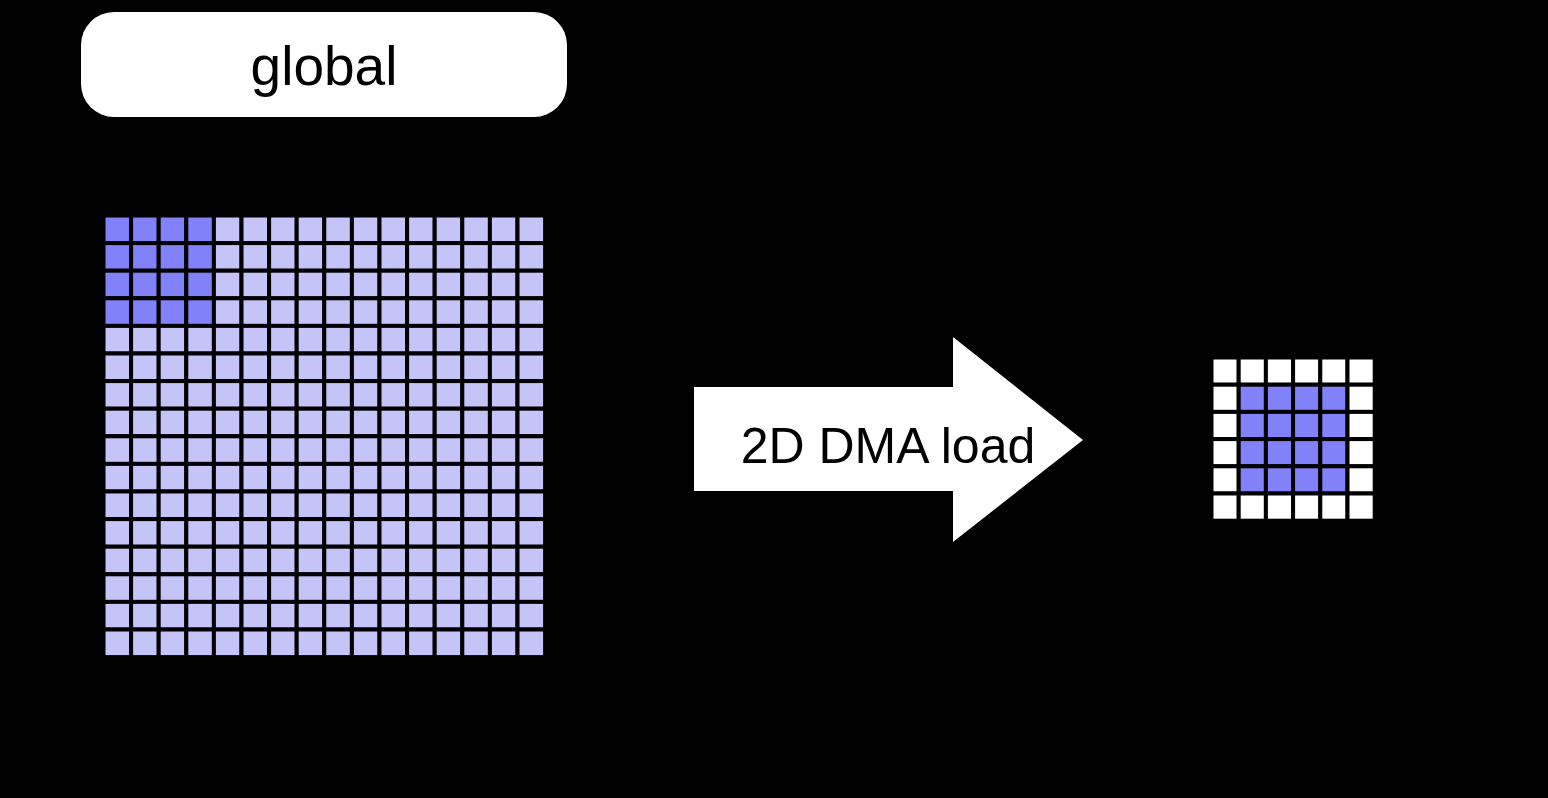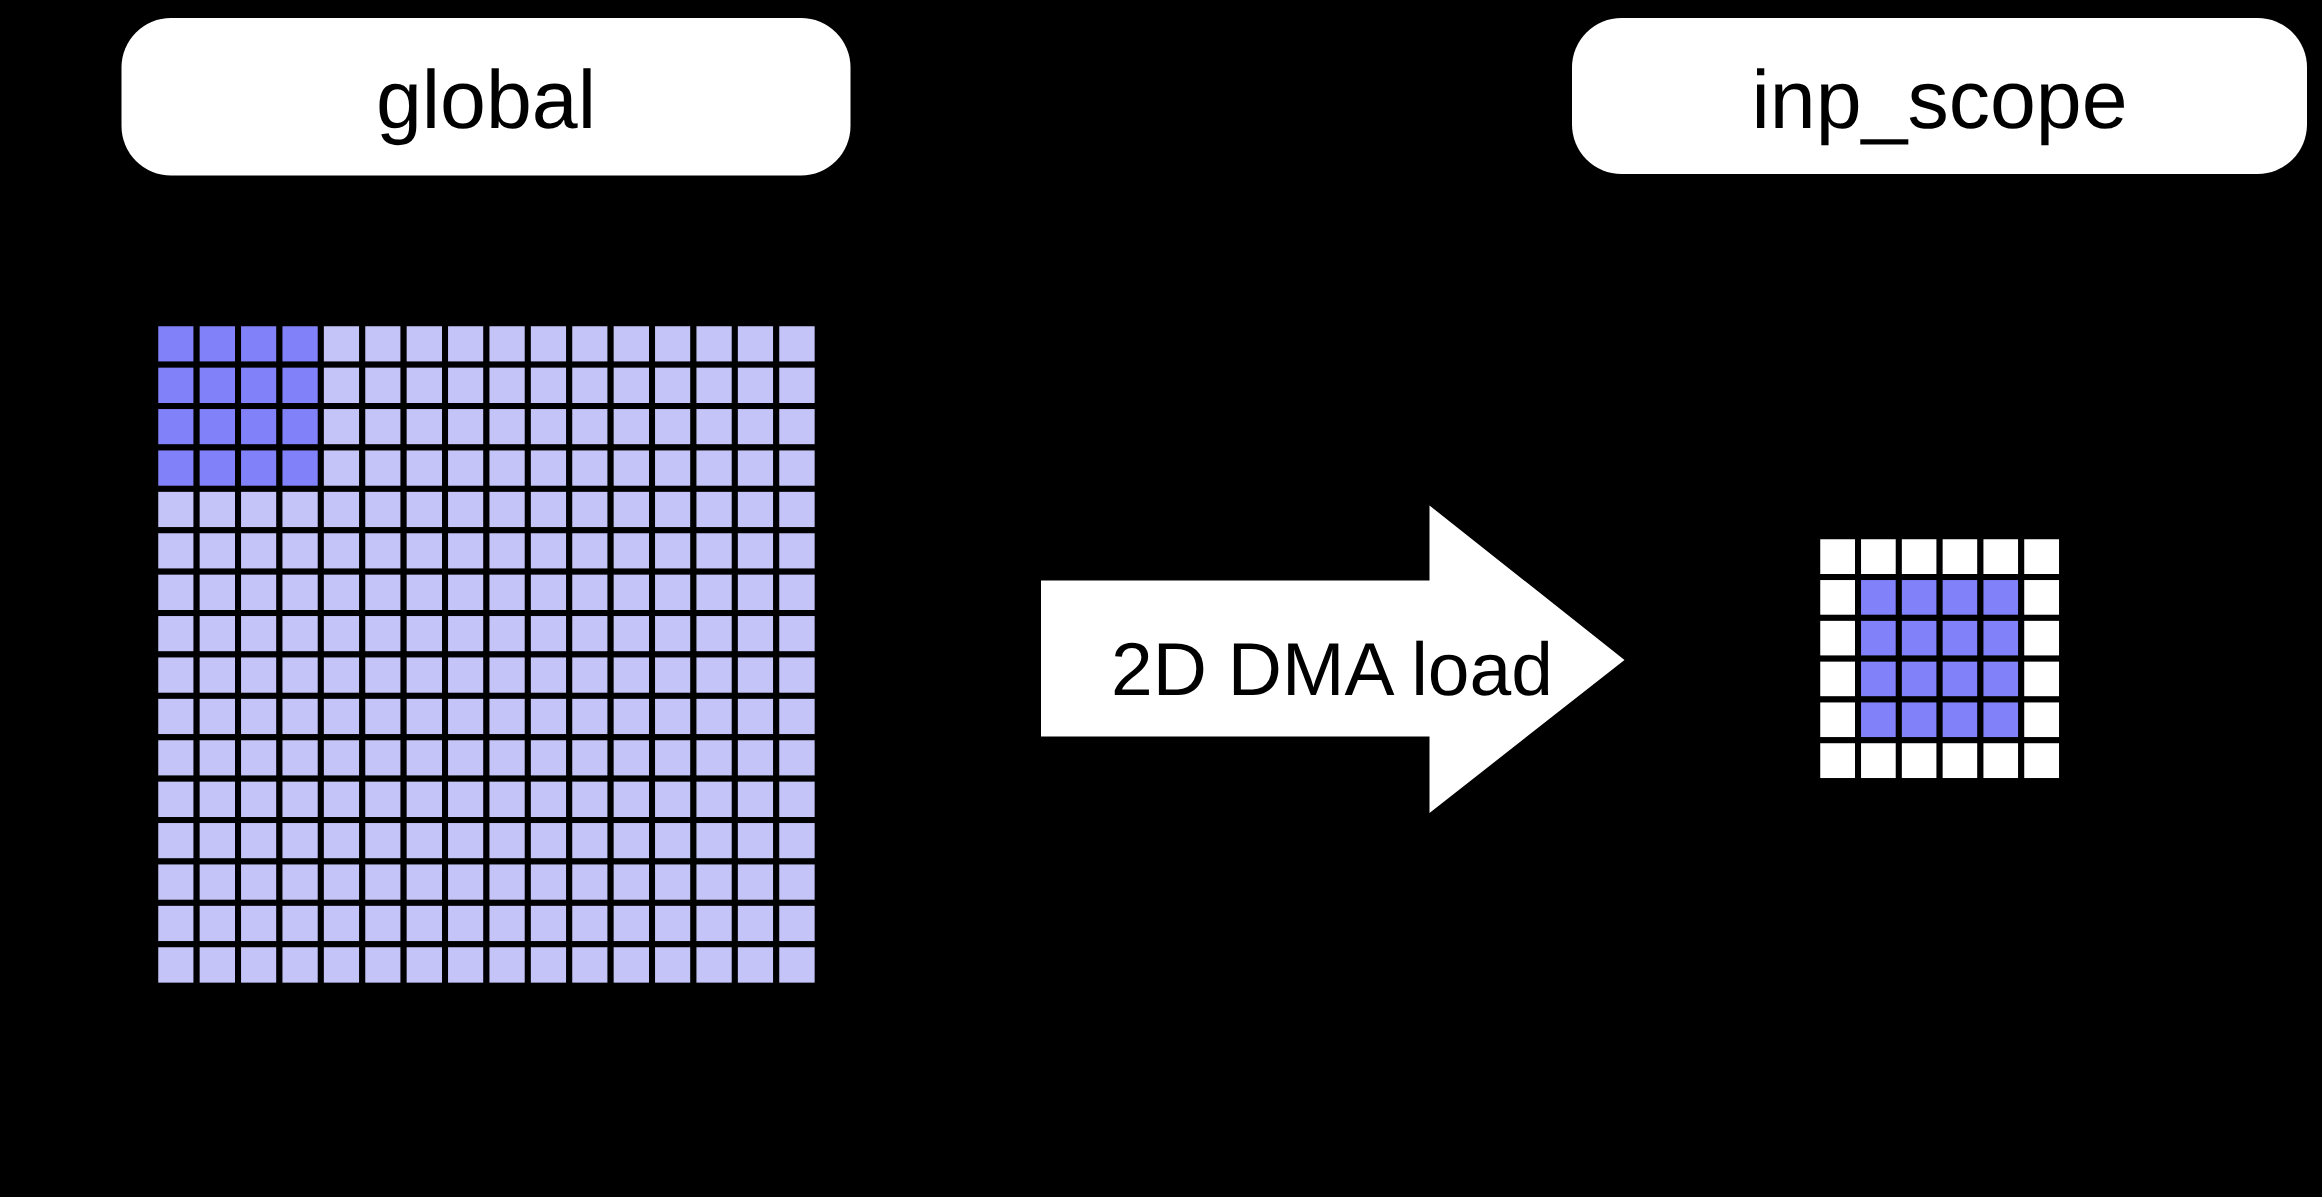--- a/index.html
+++ b/index.html
@@ -68,23 +68,20 @@
 </style>
 </head>
 <body>
 
 <div class="canvas" style="background: rgb(0, 0, 0);">
 
   <div class="badge badge-global">
     <span>global</span>
   </div>
 
-  <div class="badge badge-inp">
-    <span>inp_scope</span>
-  </div>
 
   <svg id="global-grid" class="grid-svg" xmlns="http://www.w3.org/2000/svg" width="446.6" height="446.6" viewBox="0 0 446.6 446.6">
       <rect x="2.5" y="2.5" width="27.6" height="27.6" fill="#8181fa" stroke="#000000" stroke-width="4"></rect>
       <rect x="30.1" y="2.5" width="27.6" height="27.6" fill="#8181fa" stroke="#000000" stroke-width="4"></rect>
       <rect x="57.7" y="2.5" width="27.6" height="27.6" fill="#8181fa" stroke="#000000" stroke-width="4"></rect>
       <rect x="85.30000000000001" y="2.5" width="27.6" height="27.6" fill="#8181fa" stroke="#000000" stroke-width="4"></rect>
       <rect x="112.9" y="2.5" width="27.6" height="27.6" fill="#c5c4f8" stroke="#000000" stroke-width="4"></rect>
       <rect x="140.5" y="2.5" width="27.6" height="27.6" fill="#c5c4f8" stroke="#000000" stroke-width="4"></rect>
       <rect x="168.10000000000002" y="2.5" width="27.6" height="27.6" fill="#c5c4f8" stroke="#000000" stroke-width="4"></rect>
       <rect x="195.70000000000002" y="2.5" width="27.6" height="27.6" fill="#c5c4f8" stroke="#000000" stroke-width="4"></rect>

